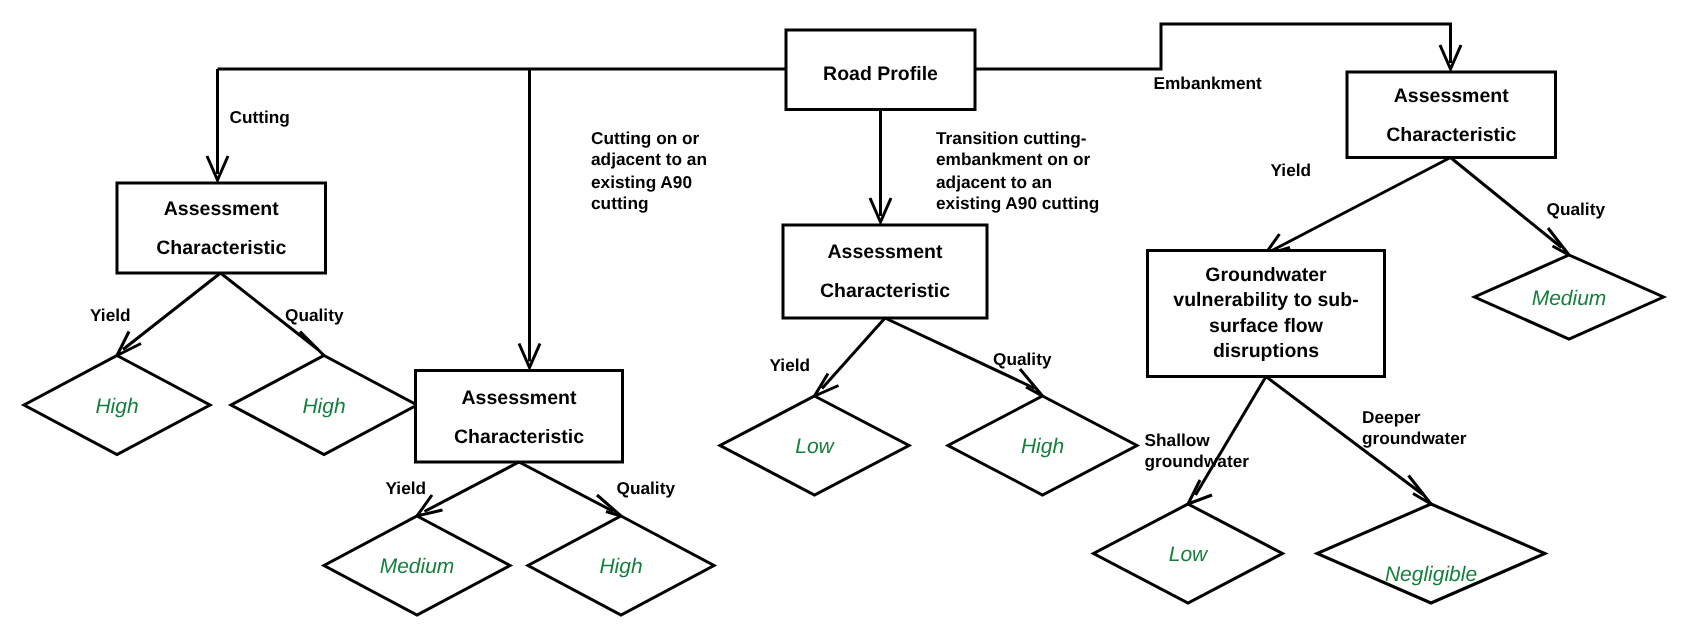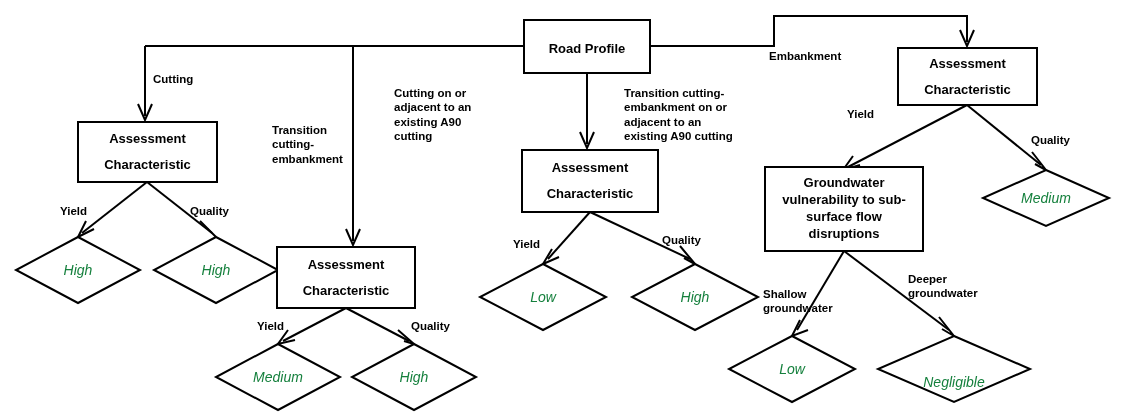--- a/index.html
+++ b/index.html
@@ -187,23 +187,20 @@
   <div class="diamond-label" style="left:216px; top:359px; width:124px; height:36px;">Medium</div>
   <div class="diamond-label" style="left:352px; top:359px; width:124px; height:36px;">High</div>
   <div class="diamond-label" style="left:480px; top:279px; width:126px; height:36px;">Low</div>
   <div class="diamond-label" style="left:632px; top:279px; width:126px; height:36px;">High</div>
   <div class="diamond-label" style="left:983px; top:180px; width:126px; height:36px;">Medium</div>
   <div class="diamond-label" style="left:729px; top:351px; width:126px; height:36px;">Low</div>
   <div class="diamond-label" style="left:878px; top:364px; width:152px; height:36px;">Negligible</div>
 
   <div class="edge-label" style="left:153px; top:72px;">Cutting</div>
 
-  <div class="edge-label" style="left:272px; top:123px;">Transition
-cutting-
-embankment</div>
 
   <div class="edge-label" style="left:394px; top:86px;">Cutting on or
 adjacent to an
 existing A90
 cutting</div>
 
   <div class="edge-label" style="left:624px; top:86px;">Transition cutting-
 embankment on or
 adjacent to an
 existing A90 cutting</div>

